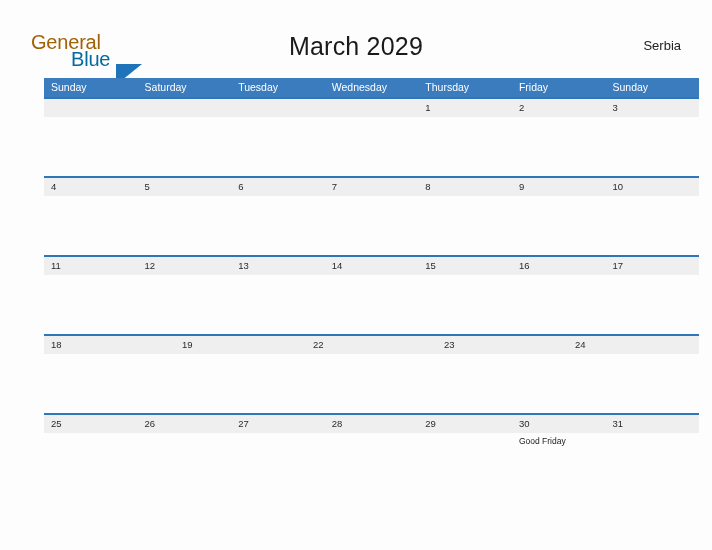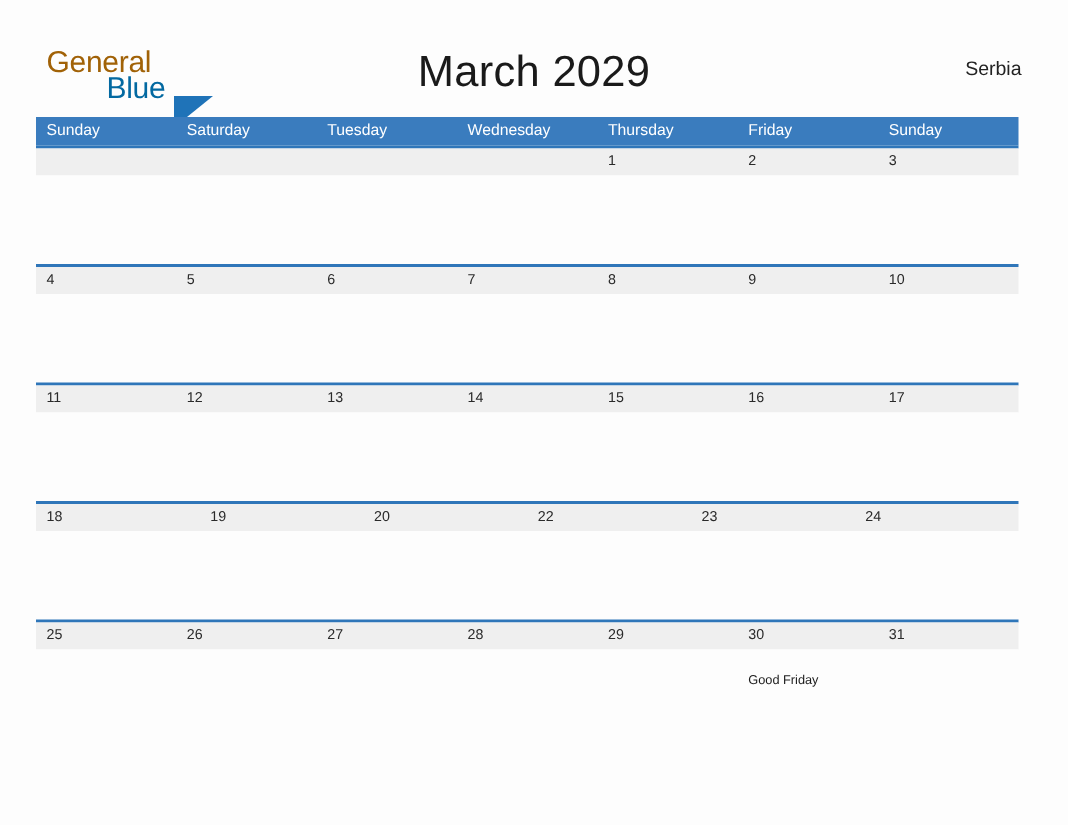--- a/index.html
+++ b/index.html
@@ -66,39 +66,39 @@
     border-left: 26px solid #1f73b8;
     border-bottom: 21px solid transparent;
   }
 
   .cal-title {
     position: absolute;
     left: 0;
     top: 32px;
     width: 712px;
     text-align: center;
-    font-size: 29px;
+    font-size: 25px;
     font-weight: normal;
     color: #1a1a1a;
     letter-spacing: 0.2px;
   }
 
   .cal-country {
     position: absolute;
     right: 31px;
     top: 38px;
     font-size: 13px;
     color: #222;
     text-align: right;
   }
 
   
   .calendar {
     position: absolute;
-    left: 24px;
+    left: 44px;
     top: 78px;
     width: 655px;
   }
 
   .weekday-row {
     display: flex;
     background: #3a7cbe;
     height: 19px;
     align-items: center;
   }
@@ -146,21 +146,20 @@
   .event-cell {
     flex: 1 1 0;
     padding-left: 7px;
     padding-top: 2px;
     box-sizing: border-box;
     font-size: 8.5px;
     color: #1a1a1a;
     line-height: 12px;
     white-space: nowrap;
     overflow: hidden;
-    margin-top: 12px;
   }
 </style>
 </head>
 <body>
 
 <div class="page">
 
   <div class="top-bar">
 
     <div class="logo">
@@ -247,21 +246,20 @@
         <div class="event-cell"></div>
         <div class="event-cell"></div>
         <div class="event-cell"></div>
       </div>
     </div>
 
     <div class="week-row">
       <div class="week-band">
         <div class="day-cell">18</div>
         <div class="day-cell">19</div>
-        <div class="day-cell">20</div>
         <div class="day-cell">22</div>
         <div class="day-cell">23</div>
         <div class="day-cell">24</div>
       </div>
       <div class="week-body">
         <div class="event-cell"></div>
         <div class="event-cell"></div>
         <div class="event-cell"></div>
         <div class="event-cell"></div>
         <div class="event-cell"></div>

